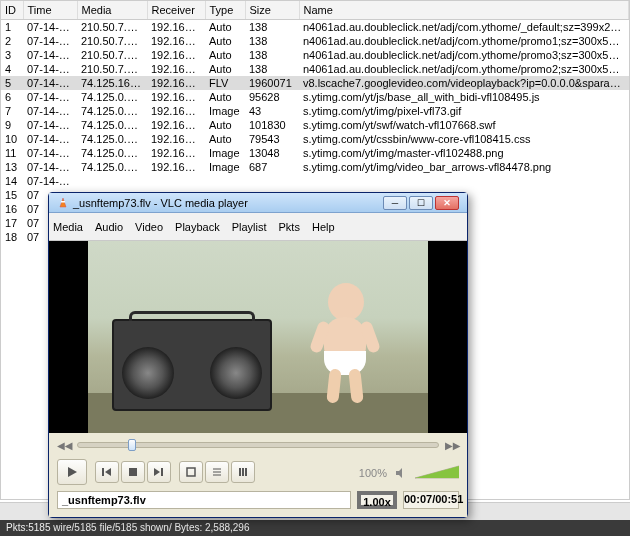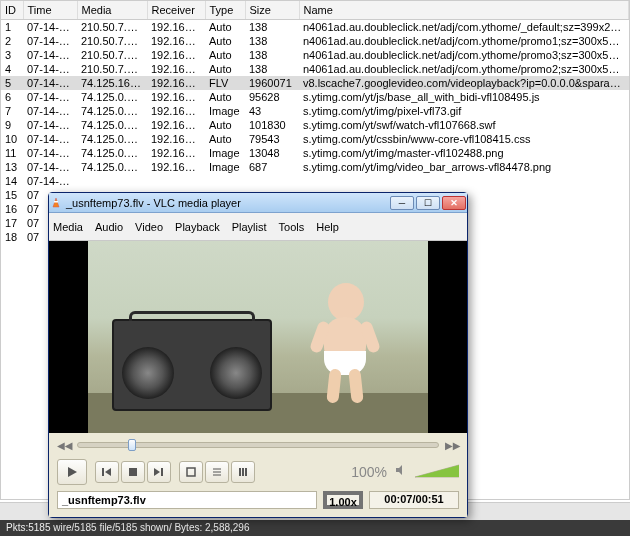--- a/index.html
+++ b/index.html
@@ -19,21 +19,21 @@
   col.size { width: 54px; }
   col.name { width: auto; }
   
   
   .bg-status { position: absolute; left: 0; right: 0; bottom: 0; height: 34px; background: #e6e6e6; border-top: 1px solid #ccc; font-size: 10px; color: #222; }
   .bg-status .row1 { background: #3a3a3a; color: #eee; padding: 2px 6px; height: 16px; overflow: hidden; white-space: nowrap; margin-top: 17px;}
   .bg-status .row2 { padding: 2px 6px; display: flex; justify-content: space-between; margin-left: 15px; }
   
   
   .vlc { position: absolute; left: 48px; top: 192px; width: 420px; background: #ece9d8; border: 1px solid #0a246a; border-radius: 4px; box-shadow: 3px 3px 10px rgba(0,0,0,.4); }
-  .titlebar { height: 20px; background: linear-gradient(#cfe5fb, #a9cdf0); border-bottom: 1px solid #7da2ce; display: flex; align-items: center; padding: 0 1px; font-size: 11px; }
+  .titlebar { height: 20px; background: linear-gradient(#cfe5fb, #a9cdf0); border-bottom: 1px solid #7da2ce; display: flex; align-items: center; padding: 0 8px; font-size: 11px; }
   .titlebar .icon { width: 12px; height: 12px; margin-right: 4px; }
   .titlebar .spacer { flex: 1; }
   .winbtn { width: 24px; height: 14px; margin-left: 2px; border: 1px solid #6b8ab5; background: linear-gradient(#eaf3fc,#cfe0f4); border-radius: 2px; display: flex; align-items: center; justify-content: center; font-size: 9px; }
   .winbtn.cl { background: linear-gradient(#f6a5a0,#e36f63); border-color: #b33; color: #fff; font-weight: bold;}
   .menubar { height: 28px; background: #f1f1f1; border-bottom: 1px solid #c9c9c9; display: flex; align-items: center; padding: 0 4px; font-size: 11px; gap: 12px; }
   .menubar span { cursor: default; }
   .video-area { background: #000; height: 192px; display: flex; align-items: center; justify-content: center; }
   .video-surface { width: 340px; height: 192px; position: relative; overflow: hidden; }
   .sky { position:absolute; inset:0; background: linear-gradient(#cfd9c7 0%, #c7d2bd 40%, #b3b79a 60%, #9a9b7e 100%); filter: blur(.4px);}
   .ground { position:absolute; left:0; right:0; bottom:0; height:40px; background:#7a7a5e;}
@@ -55,28 +55,28 @@
   .seekrow { display: flex; align-items: center; gap: 6px; height: 16px; margin-bottom: 6px;}
   .seekrow .nav { width: 14px; height: 10px; color:#777; font-size: 10px; text-align:center;}
   .seek { flex: 1; height: 6px; background: #d6d2c3; border: 1px solid #b7b39f; border-radius: 3px; position: relative; }
   .seek .thumb { position: absolute; left: 14%; top: -4px; width: 8px; height: 12px; background: linear-gradient(#fdfdfd,#cfe3f8); border:1px solid #7d9ec6; border-radius:2px;}
   
   .btnrow { display: flex; align-items: center; gap: 4px; }
   .cbtn { width: 24px; height: 22px; background: linear-gradient(#fdfdfc,#eae7da); border:1px solid #b7b39f; border-radius:3px; display:flex; align-items:center; justify-content:center; color:#555;}
   .cbtn.play { width: 30px; height: 26px; }
   .group { display: flex; gap: 2px; margin-left: 4px; }
   .vspacer { flex: 1; }
-  .vol { display:flex; align-items:flex-start; gap:8px; font-size:14px; color:#888;}
+  .vol { display:flex; align-items:flex-end; gap:8px; font-size:11px; color:#888;}
   .volTri { width:44px; height:14px; position:relative;}
   .volTri svg { width:44px; height:14px;}
   
   .inforow { display:flex; gap:6px; margin-top:6px; align-items:center;font-weight:bold; }
   .filefield { flex:1; height:18px; border:1px solid #b7b39f; background:#fff; padding:2px 4px; font-size:11px; }
   .speed { width:40px; height:18px; border:4px solid #737373; background:#f4f2e9; text-align:center; line-height:14px; font-size:11px;}
-  .timebox { width:90px; height:18px; border:1px solid #b7b39f; background:#f4f2e9; text-align:center; line-height:14px; font-size:11px;}
+  .timebox { width:56px; height:18px; border:1px solid #b7b39f; background:#f4f2e9; text-align:center; line-height:14px; font-size:11px;}
   
   
   svg { display:block; }
 </style>
 </head>
 <body>
 
 <div class="table-wrap">
   <table>
     <colgroup>
@@ -268,21 +268,21 @@
     <div class="winbtn">─</div>
     <div class="winbtn">☐</div>
     <div class="winbtn cl">✕</div>
   </div>
   <div class="menubar" id="vlc-menubar">
       <span>Media</span>
       <span>Audio</span>
       <span>Video</span>
       <span>Playback</span>
       <span>Playlist</span>
-      <span>Tools</span>
+      <span>Pkts</span>
       <span>Help</span>
     </div>
   <div class="video-area">
     <div class="video-surface">
       <div class="sky"></div>
         <div class="ground"></div>
       <div class="boombox">
           <div class="hdl"></div>
         </div>
       <div class="baby">

